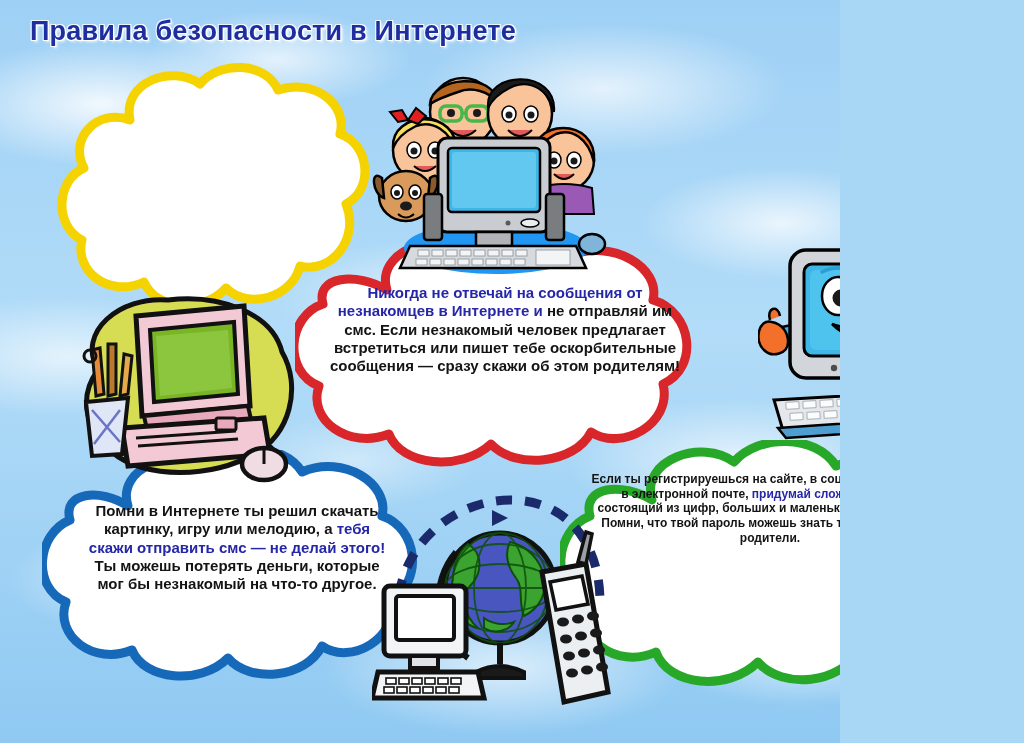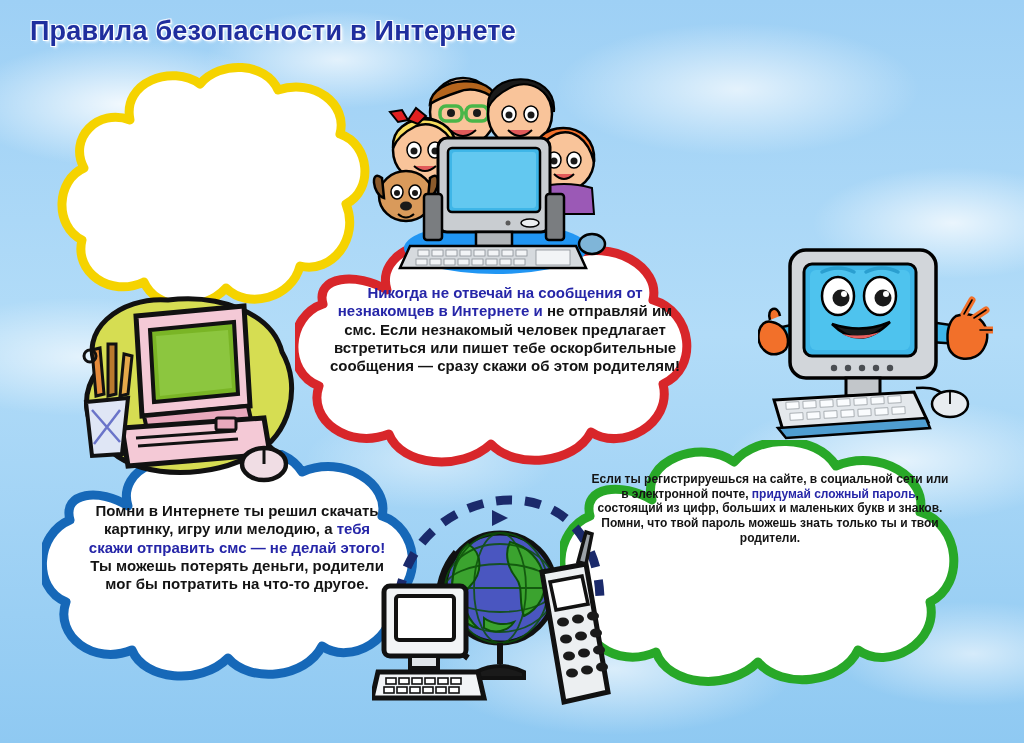--- a/index.html
+++ b/index.html
@@ -14,21 +14,21 @@
   body {
     font-family: "Liberation Sans", sans-serif;
     position: relative;
     background-color: #a8d6f5;
   }
 
   
   #poster {
     position: absolute;
     inset: 0;
-    width: 1024px;
+    width: 840px;
     height: 743px;
     overflow: hidden;
   }
 
   .sky {
     position: absolute;
     inset: 0;
     background:
       radial-gradient(ellipse 230px 90px at 12% 14%,  rgba(255,255,255,.85), rgba(255,255,255,0) 70%),
       radial-gradient(ellipse 190px 70px at 33% 8%,   rgba(255,255,255,.70), rgba(255,255,255,0) 70%),
@@ -132,21 +132,21 @@
   </div>
 
   <div class="cloud" id="cloud-no-sms">
     <svg viewBox="0 0 390 250" preserveAspectRatio="none">
       <path d="M86 56 C74 18 132 -4 162 18 C186 -8 242 -8 260 22 C302 4 348 34 340 66
                C376 78 382 132 348 150 C358 188 308 216 280 196 C264 228 208 234 186 208
                C158 236 102 230 90 200 C52 216 12 186 24 152 C-10 138 -6 84 28 70
                C20 42 58 38 86 56 Z" fill="#ffffff" stroke="#1668b8" stroke-width="9" stroke-linejoin="round"></path>
     </svg>
     <div class="cloud-text" id="text-no-sms">
-      <span>Помни в Интернете ты решил скачать картинку, игру или мелодию, а </span><span class="hl">тебя скажи отправить смс — не делай этого!</span><span> Ты можешь потерять деньги, родители мог бы потратить на что-то другое.</span>
+      <span>Помни в Интернете ты решил скачать картинку, игру или мелодию, а </span><span class="hl">тебя скажи отправить смс — не делай этого!</span><span> Ты можешь потерять деньги, которые мог бы незнакомый на что-то другое.</span>
     </div>
   </div>
 
   <div class="cloud" id="cloud-password">
     <svg viewBox="0 0 420 265" preserveAspectRatio="none">
       <path d="M92 60 C80 20 142 -2 174 22 C198 -6 256 -6 276 26 C320 8 368 38 360 72
                C400 84 406 144 370 162 C380 202 328 232 298 210 C282 244 222 250 198 222
                C168 252 108 246 96 212 C56 230 14 198 26 162 C-10 148 -6 90 30 76
                C22 46 62 42 92 60 Z" fill="#ffffff" stroke="#28a828" stroke-width="9" stroke-linejoin="round"></path>
     </svg>

